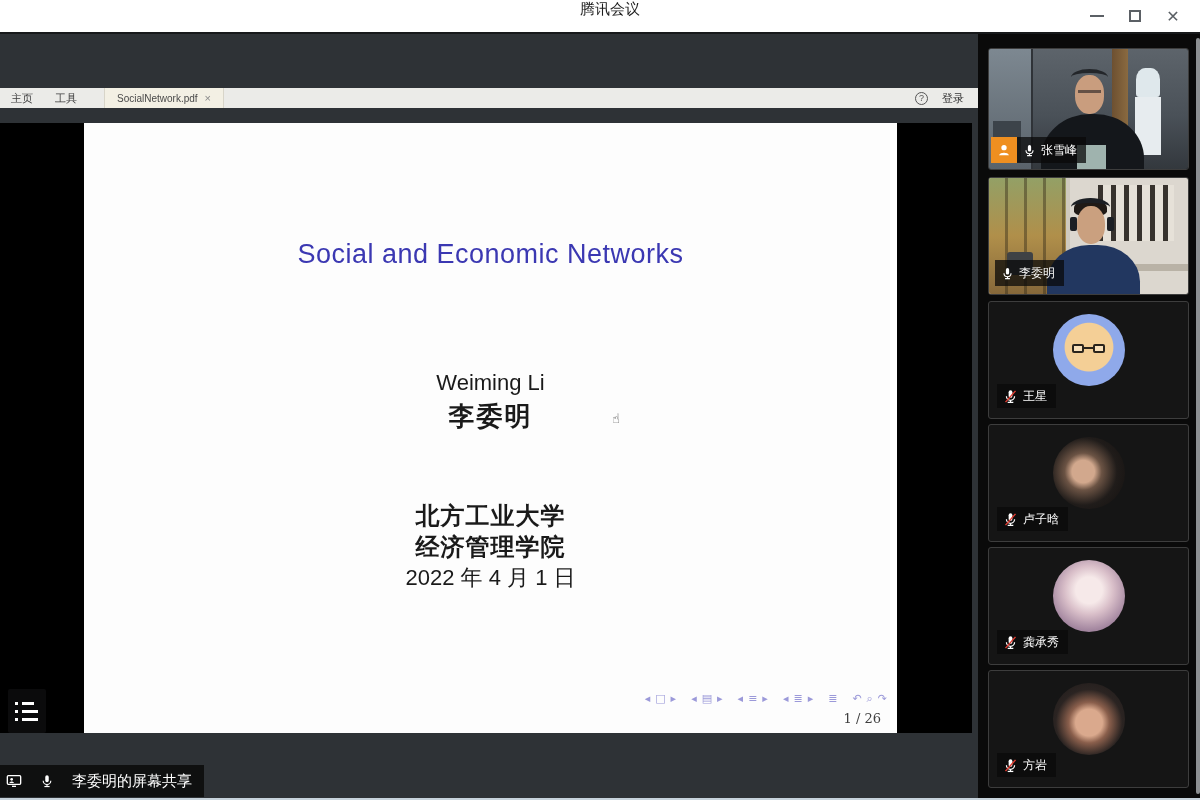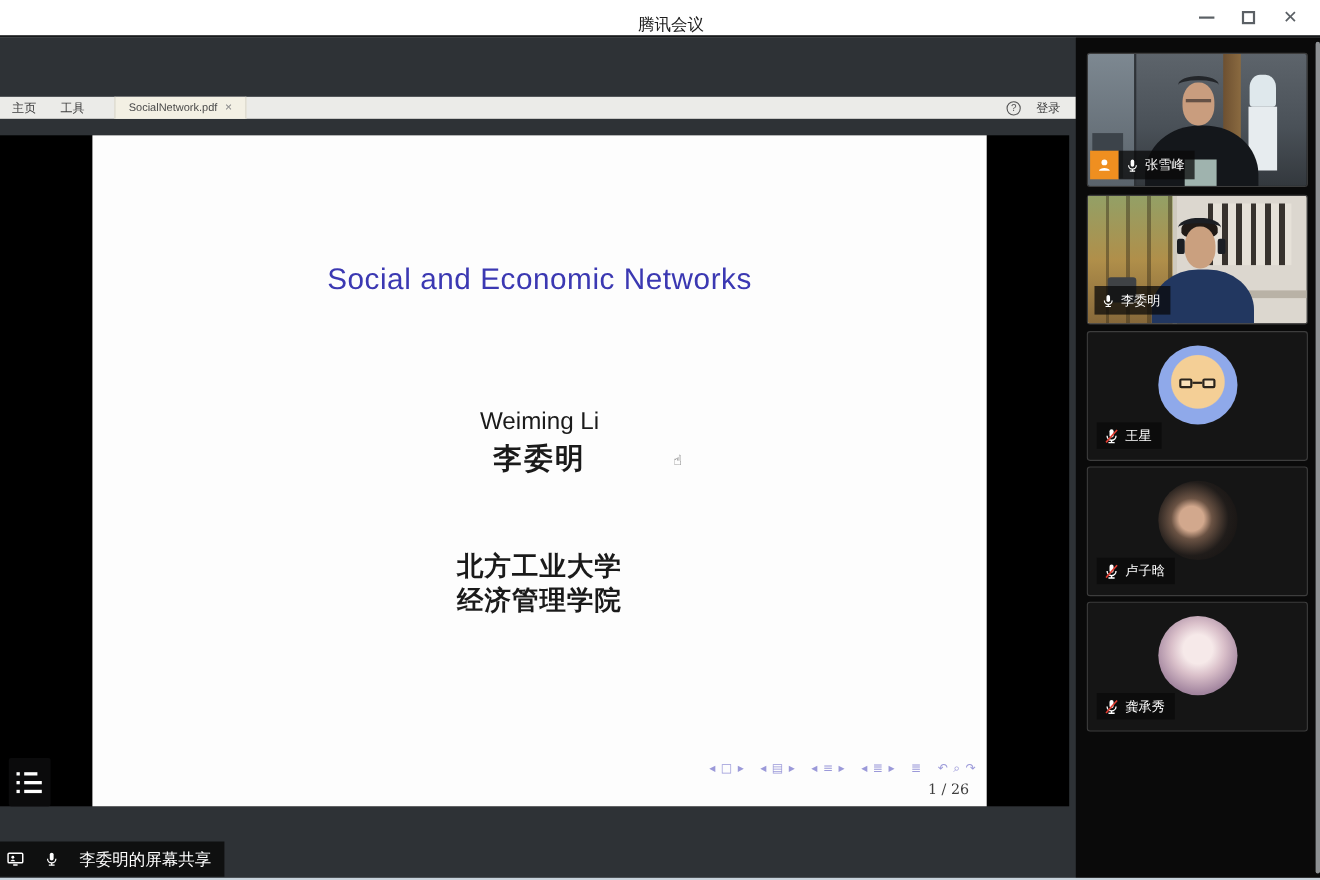--- a/index.html
+++ b/index.html
@@ -2,21 +2,21 @@
 <html><head>
 <meta charset="utf-8">
 <style>
   * { margin:0; padding:0; box-sizing:border-box; }
   html,body { width:1200px; height:800px; }
   body { font-family:"Liberation Sans","DejaVu Sans",sans-serif; background:#000; }
   .app { position:relative; width:1200px; height:800px; overflow:hidden; background:#2e3236; }
 
   
   .titlebar { position:absolute; left:0; top:0; width:1200px; height:34px; background:#fff;
-              border-bottom:2px solid #17191b; display:flex; align-items:flex-end; justify-content:center;padding-left:20px; }
+              border-bottom:2px solid #17191b; display:flex; align-items:flex-start; justify-content:center;padding-left:20px; }
   .titlebar-title { font-size:15px; color:#1c1c1c; }
   .win-controls { position:absolute; right:8px; top:0; height:32px; display:flex; align-items:center; }
   .win-btn { width:38px; height:32px; display:flex; align-items:center; justify-content:center;
              color:#5b6065; font-size:15px; cursor:default; }
   .max-box { width:12px; height:12px; border:2px solid #5b6065; display:block; }
   .min-bar { width:14px; height:2px; background:#5b6065; display:block; }
   .close-x { font-size:16px; }
 
   
   .share-area { position:absolute; left:0; top:34px; width:978px; height:766px; background:#2e3236; }
@@ -163,20 +163,21 @@
       </div>
     </div>
 
     <div class="page-region">
       <div class="pdf-page">
         <div class="slide-line t-en">Social and Economic Networks</div>
         <div class="slide-line a-en">Weiming Li</div>
         <div class="slide-line a-zh">李委明</div>
         <div class="slide-line aff1">北方工业大学</div>
         <div class="slide-line aff2">经济管理学院</div>
+        <div class="slide-line date">2022 年 4 月 1 日</div>
         <span class="hand-cursor">☝</span>
 
         <div class="nav-symbols">
           <span class="nav-group">
             <span class="nav-sym">◂</span>
             <span class="nav-sym">□</span>
             <span class="nav-sym">▸</span>
           </span>
           <span class="nav-group">
             <span class="nav-sym">◂</span>
@@ -345,18 +346,33 @@
               <path d="M5.5 11.5a6.5 6.5 0 0 0 13 0" fill="none" stroke="#fff" stroke-width="2"></path>
               <line x1="12" y1="18" x2="12" y2="21.5" stroke="#fff" stroke-width="2"></line>
               <line x1="7.5" y1="21.5" x2="16.5" y2="21.5" stroke="#fff" stroke-width="2"></line>
               <line x1="4" y1="21" x2="20" y2="3" stroke="#e03c31" stroke-width="2.4"></line>
             </svg>
           <span>龚承秀</span>
         </span>
       </div>
     </div>
 
+    <div class="tile t6">
+      <div class="avatar av6"></div>
+      <div class="badge-row">
+        <span class="plabel">
+          <svg viewBox="0 0 24 24" width="15" height="15">
+              <rect x="9" y="2" width="6" height="12" rx="3" fill="#fff"></rect>
+              <path d="M5.5 11.5a6.5 6.5 0 0 0 13 0" fill="none" stroke="#fff" stroke-width="2"></path>
+              <line x1="12" y1="18" x2="12" y2="21.5" stroke="#fff" stroke-width="2"></line>
+              <line x1="7.5" y1="21.5" x2="16.5" y2="21.5" stroke="#fff" stroke-width="2"></line>
+              <line x1="4" y1="21" x2="20" y2="3" stroke="#e03c31" stroke-width="2.4"></line>
+            </svg>
+          <span>方岩</span>
+        </span>
+      </div>
+    </div>
 
     <div class="scroll-strip"></div>
   </aside>
 
   <div class="window-bottom-edge"></div>
 </div>
 
 </body></html>

